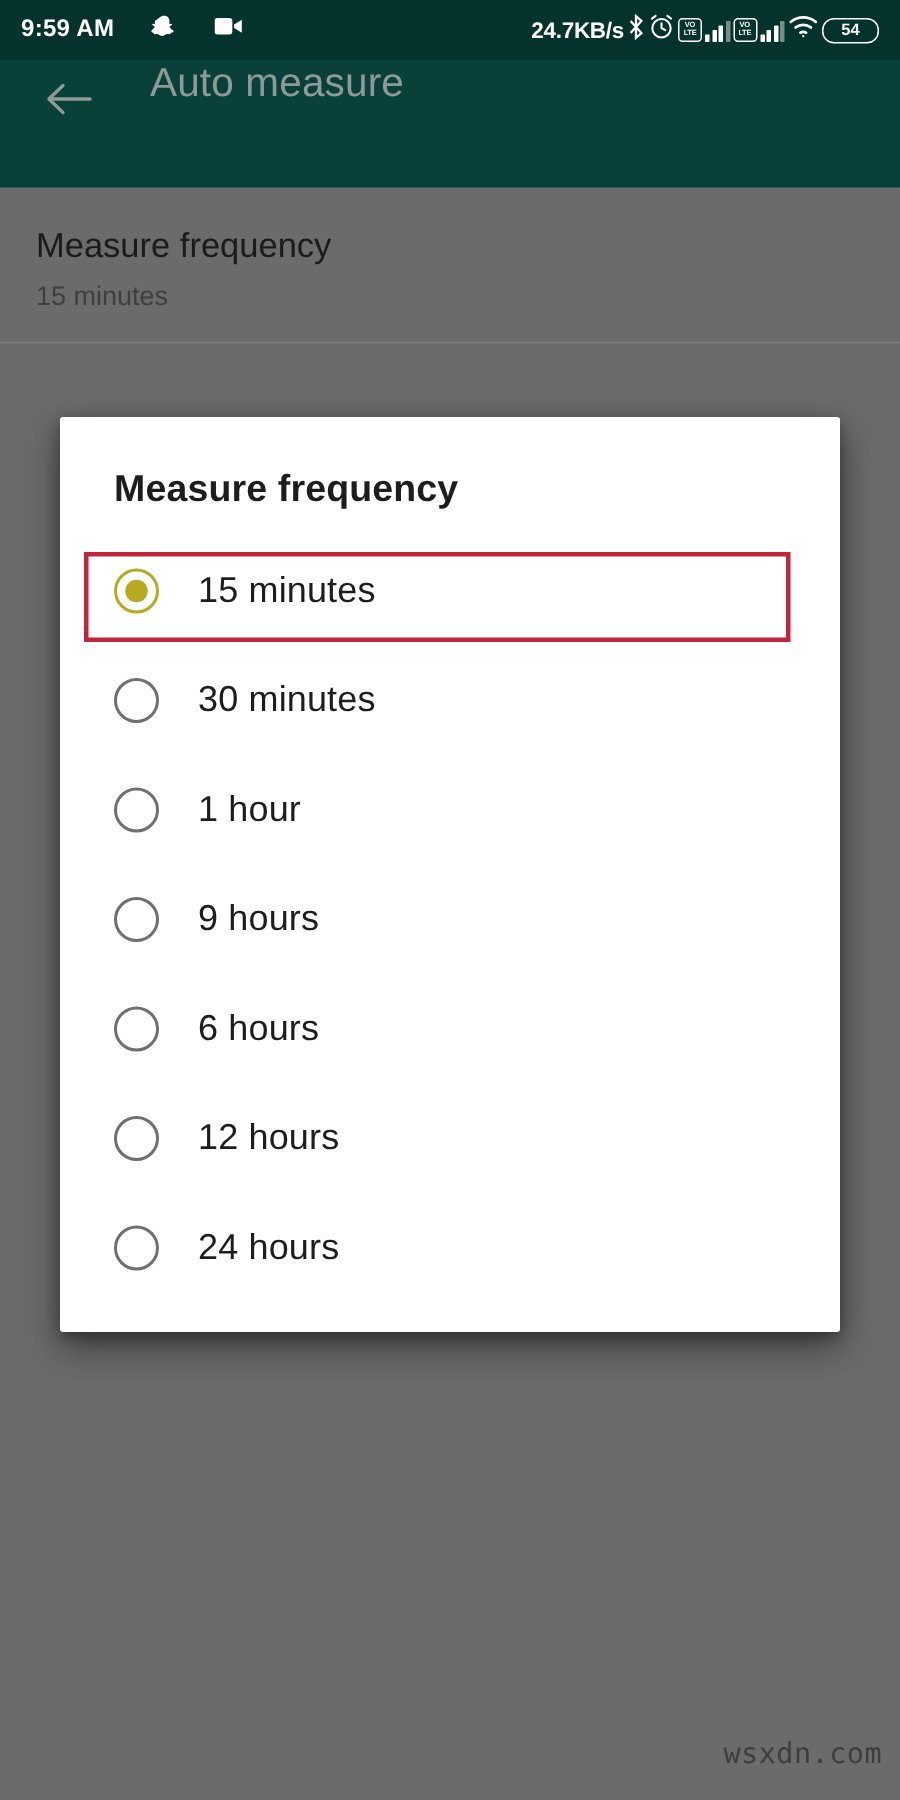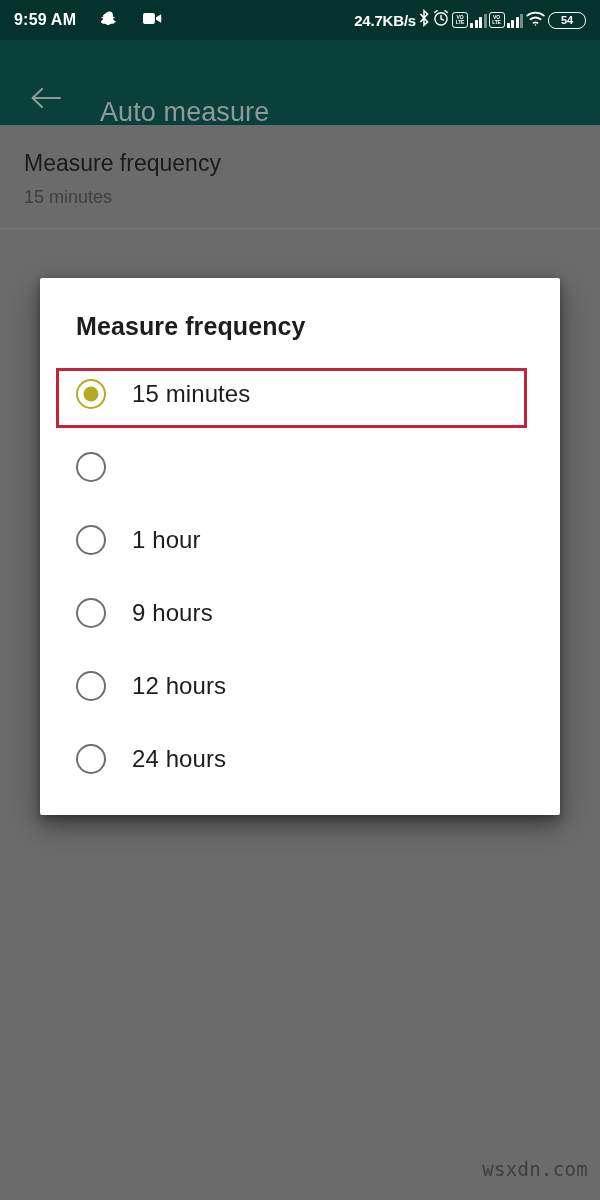--- a/index.html
+++ b/index.html
@@ -106,21 +106,21 @@
   }
 
   
   .app-bar {
     position: absolute;
     top: 40px; left: 0;
     width: 600px;
     height: 88px;
     background: #09403a;
     display: flex;
-    align-items: flex-end;
+    align-items: flex-start;
   }
   .back-btn {
     width: 56px;
     height: 56px;
     margin-left: 18px;
     display: flex;
     align-items: center;
     justify-content: center;
   }
   .app-title {
@@ -328,28 +328,33 @@
 <div class="dialog">
   <div class="dialog-title">Measure frequency</div>
 
   <div class="option-list">
     <div class="option-row">
       <span class="radio checked"></span>
       <span class="option-label">15 minutes</span>
     </div>
     <div class="option-row">
       <span class="radio"></span>
+      <span class="option-label">30 minutes</span>
     </div>
     <div class="option-row">
       <span class="radio"></span>
       <span class="option-label">1 hour</span>
     </div>
     <div class="option-row">
       <span class="radio"></span>
       <span class="option-label">9 hours</span>
+    </div>
+    <div class="option-row">
+      <span class="radio"></span>
+      <span class="option-label">6 hours</span>
     </div>
     <div class="option-row">
       <span class="radio"></span>
       <span class="option-label">12 hours</span>
     </div>
     <div class="option-row">
       <span class="radio"></span>
       <span class="option-label">24 hours</span>
     </div>
   </div>

